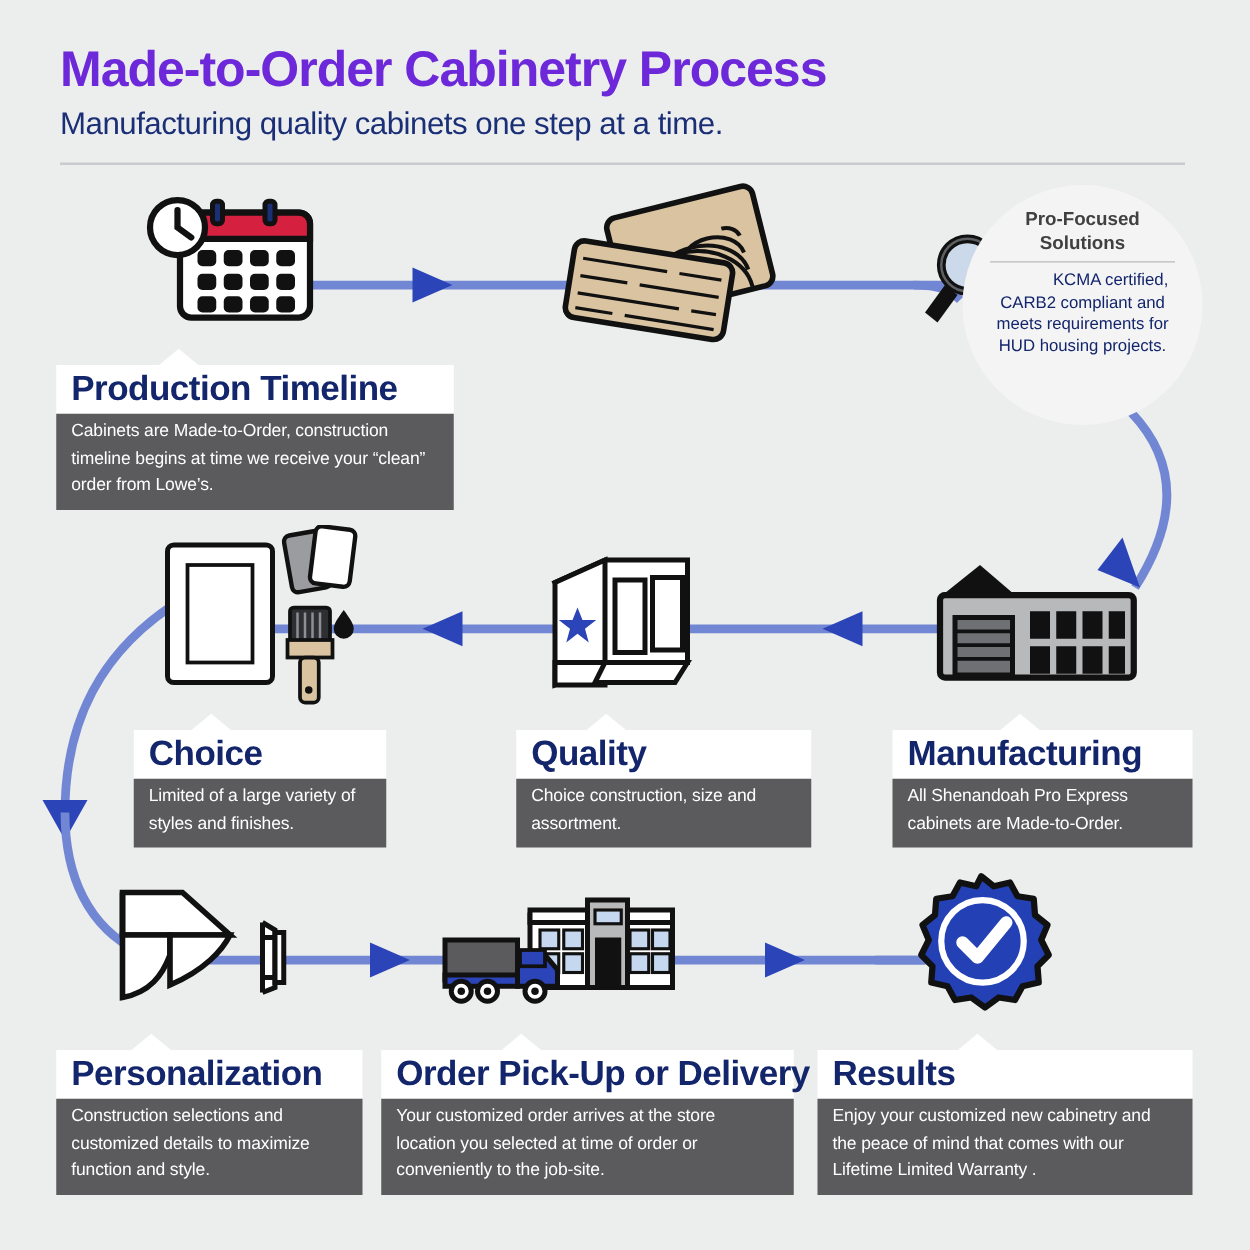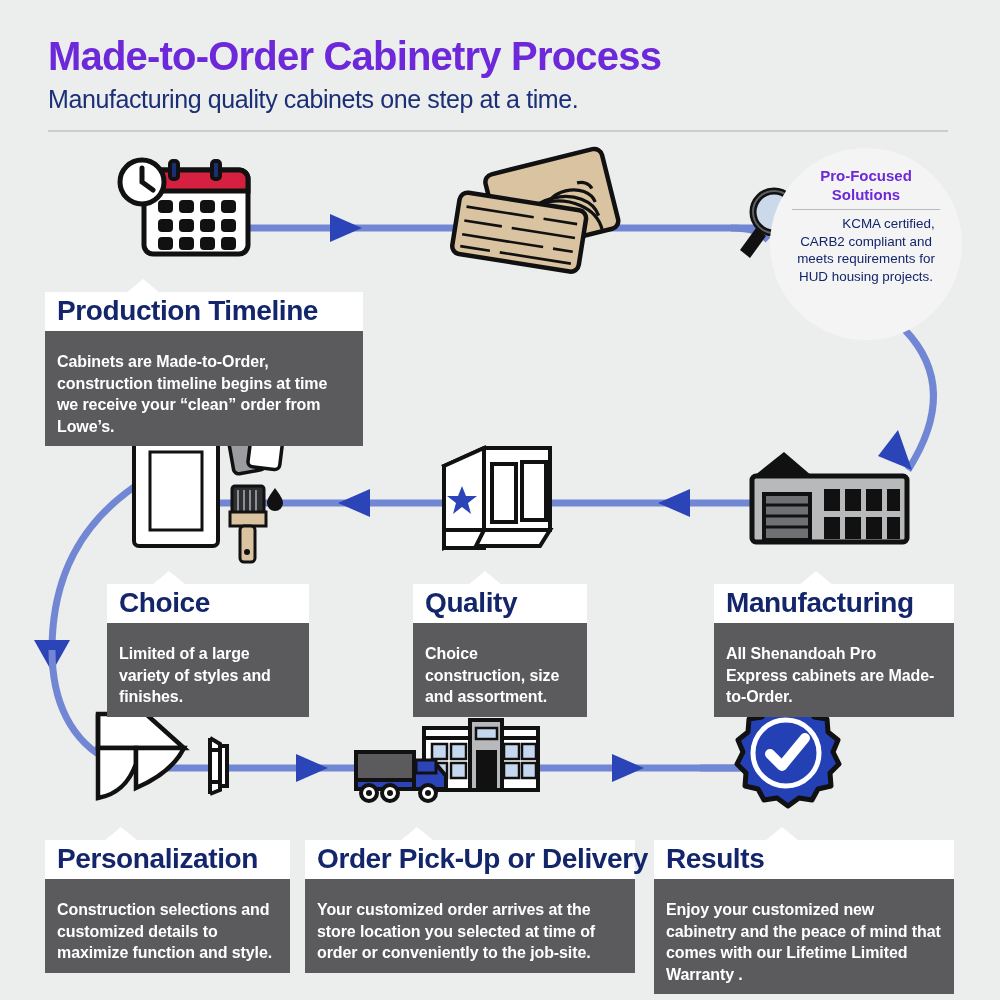--- a/index.html
+++ b/index.html
@@ -34,33 +34,32 @@
     width:0;height:0;border-left:17px solid transparent;border-right:17px solid transparent;
     border-bottom:14px solid #ffffff;
   }
   .card .title{
     background:#ffffff;color:#13256b;font-weight:bold;
     font-size:28px;line-height:34px;padding:2px 10px 3px 12px;
     letter-spacing:-0.4px;white-space:nowrap;
   }
   .card .body{
     background:#5b5b5e;color:#ffffff;
-    font-size:16px;line-height:21.5px;padding:20px 12px 9px 12px;
+    font-size:14px;line-height:21.5px;padding:3px 12px 9px 12px;
     letter-spacing:-0.1px;
-    font-weight:bold;
   }
 
   
   .pro-circle{
     position:absolute;left:770px;top:148px;width:192px;height:192px;border-radius:50%;
     background:#f4f4f5;display:flex;flex-direction:column;align-items:center;
     box-sizing:border-box;padding:18px 14px 10px 14px;
   }
   .pro-circle .pc-title{
-    color:#6d28d9;font-weight:bold;font-size:15px;line-height:19px;text-align:center;
+    color:#404040;font-weight:bold;font-size:15px;line-height:19px;text-align:center;
   }
   .pro-circle .pc-rule{width:148px;height:1px;background:#b9babd;margin:5px 0 5px 0;}
   .pro-circle .pc-text{
     color:#13256b;font-size:13.4px;line-height:17.5px;text-align:center;
   }
   .pro-circle .pc-text b{font-weight:normal;margin-left:45px;}
 
   
   .icon{position:absolute;}
 </style>
@@ -276,21 +275,21 @@
     <div class="body">Cabinets are Made-to-Order, construction timeline begins at time we receive your “clean” order  from Lowe’s.</div>
   </div>
 
 
   <div class="card" style="left:714px;top:584px;width:240px;">
     <div class="notch" style="left:102px;"></div>
     <div class="title">Manufacturing</div>
     <div class="body">All Shenandoah Pro Express cabinets are Made-to-Order.</div>
   </div>
 
-  <div class="card" style="left:413px;top:584px;width:174px;">
+  <div class="card" style="left:413px;top:584px;width:236px;">
     <div class="notch" style="left:72px;"></div>
     <div class="title">Quality</div>
     <div class="body">Choice construction, size and assortment.</div>
   </div>
 
   <div class="card" style="left:107px;top:584px;width:202px;">
     <div class="notch" style="left:62px;"></div>
     <div class="title">Choice</div>
     <div class="body">Limited of a large variety of styles and finishes.</div>
   </div>

